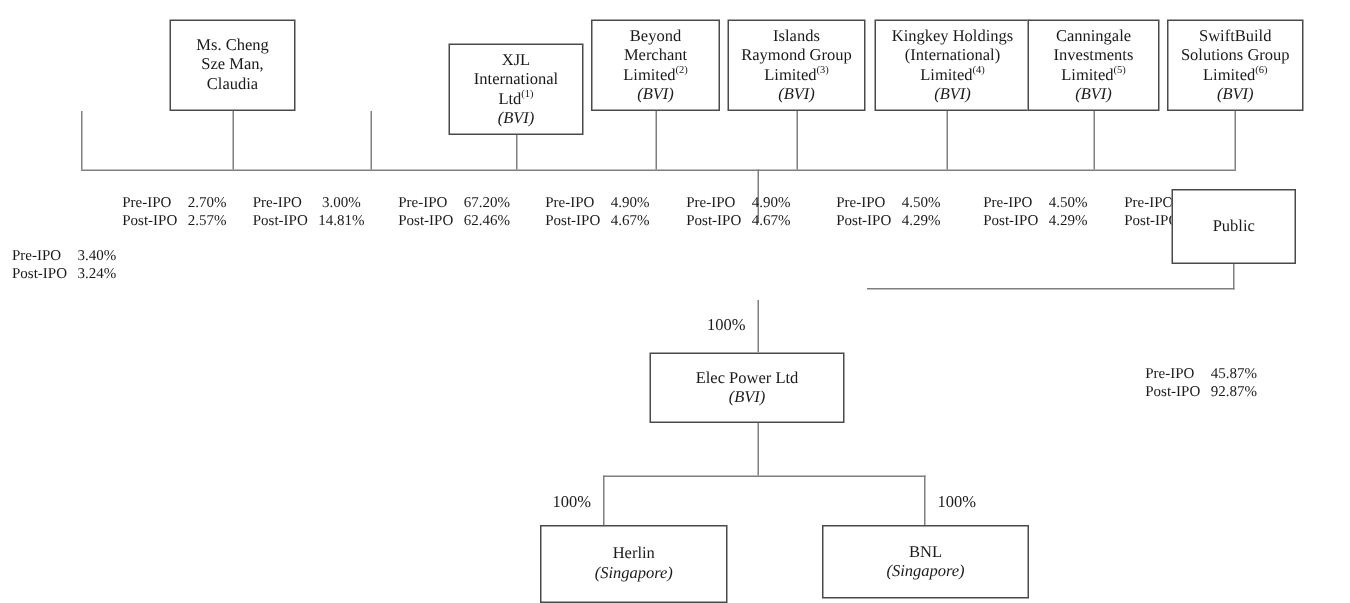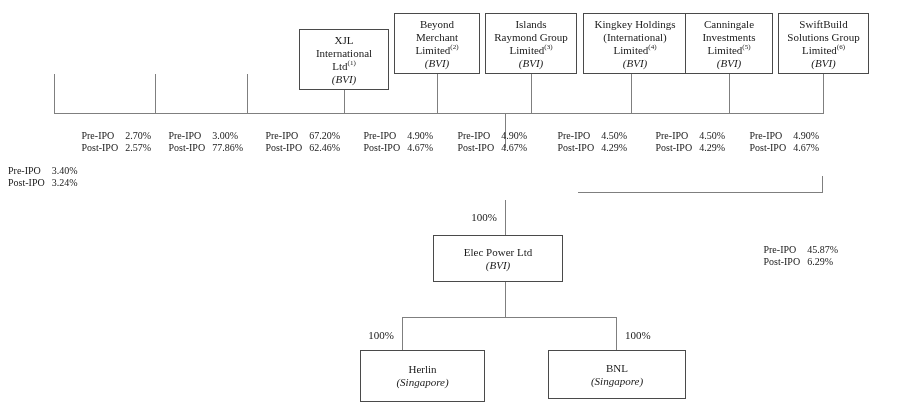--- a/index.html
+++ b/index.html
@@ -36,21 +36,21 @@
   .pct {
     position: absolute;
     display: grid;
     grid-template-columns: auto auto;
     column-gap: 7px;
     font-size: 10px;
     line-height: 12px;
     white-space: nowrap;
     margin-top: 44px;
   }
-  .pct .pv { text-align: left; }
+  .pct .pv { text-align: center; }
   
   .own { position: absolute; font-size: 11px; line-height: 12px; white-space: nowrap; }
   .own.r { text-align: right; }
 </style>
 </head>
 <body>
 
 <div class="canvas">
 
   <div class="vline" style="left:54px;  top:74px; height:39px"></div>
@@ -65,20 +65,25 @@
   <div class="hline" style="left:54px;  top:113px; width:770px"></div>
   <div class="vline" style="left:505px; top:113px; height:35px"></div>
   <div class="vline" style="left:822px; top:176px; height:17px"></div>
   <div class="hline" style="left:578px; top:192px; width:245px"></div>
   <div class="vline" style="left:505px; top:200px; height:35px"></div>
   <div class="vline" style="left:505px; top:282px; height:35px"></div>
   <div class="hline" style="left:402px; top:317px; width:215px"></div>
   <div class="vline" style="left:402px; top:317px; height:33px"></div>
   <div class="vline" style="left:616px; top:317px; height:33px"></div>
 
+  <div class="node" style="left:113px; top:13px; width:84px; height:61px">
+    <span class="ln">Ms. Cheng</span>
+    <span class="ln">Sze Man,</span>
+    <span class="ln">Claudia</span>
+  </div>
   <div class="node" style="left:299px; top:29px; width:90px; height:61px">
     <span class="ln">XJL</span>
     <span class="ln">International</span>
     <span class="ln"><span>Ltd</span><sup>(1)</sup></span>
     <span class="ln jur">(BVI)</span>
   </div>
   <div class="node" style="left:394px; top:13px; width:86px; height:61px">
     <span class="ln">Beyond</span>
     <span class="ln">Merchant</span>
     <span class="ln"><span>Limited</span><sup>(2)</sup></span>
@@ -118,21 +123,21 @@
   <div class="pct" style="right:749px; top:86px">
     <span>Pre-IPO</span>
       <span class="pv">2.70%</span>
     <span>Post-IPO</span>
       <span class="pv">2.57%</span>
   </div>
   <div class="pct" style="right:657px; top:86px">
     <span>Pre-IPO</span>
       <span class="pv">3.00%</span>
     <span>Post-IPO</span>
-      <span class="pv">77.86%</span>
+      <span class="pv">14.81%</span>
   </div>
   <div class="pct" style="right:560px; top:86px">
     <span>Pre-IPO</span>
       <span class="pv">67.20%</span>
     <span>Post-IPO</span>
       <span class="pv">62.46%</span>
   </div>
   <div class="pct" style="right:467px; top:86px">
     <span>Pre-IPO</span>
       <span class="pv">4.90%</span>
@@ -157,25 +162,28 @@
     <span>Post-IPO</span>
       <span class="pv">4.29%</span>
   </div>
   <div class="pct" style="right:81px; top:86px">
     <span>Pre-IPO</span>
       <span class="pv">4.90%</span>
     <span>Post-IPO</span>
       <span class="pv">4.67%</span>
   </div>
 
+  <div class="node" style="left:781px; top:126px; width:83px; height:50px">
+    <span class="ln">Public</span>
+  </div>
   <div class="pct" style="right:62px; top:200px">
     <span>Pre-IPO</span>
       <span class="pv">45.87%</span>
     <span>Post-IPO</span>
-      <span class="pv">6.29%</span>
+      <span class="pv">92.87%</span>
   </div>
 
   <div class="own r" style="right:403px; top:211px">100%</div>
   <div class="node" style="left:433px; top:235px; width:130px; height:47px">
     <span class="ln">Elec Power Ltd</span>
     <span class="ln jur">(BVI)</span>
   </div>
 
   <div class="own r" style="right:506px; top:329px">100%</div>
   <div class="own" style="left:625px; top:329px">100%</div>

